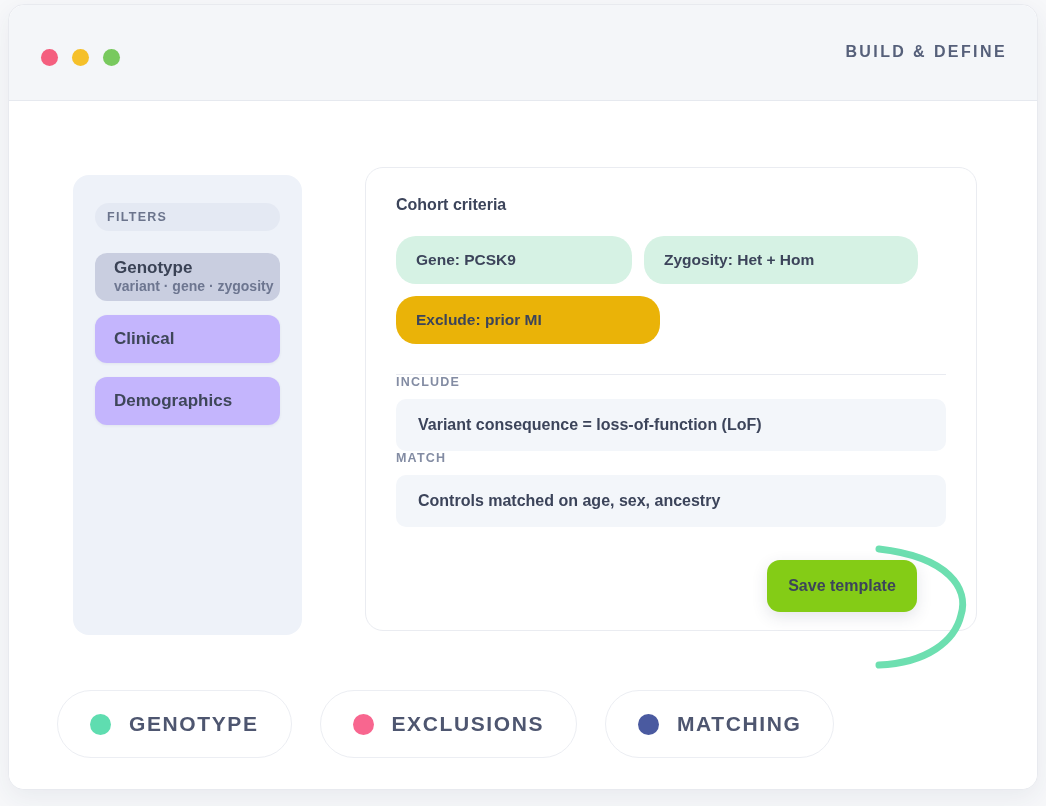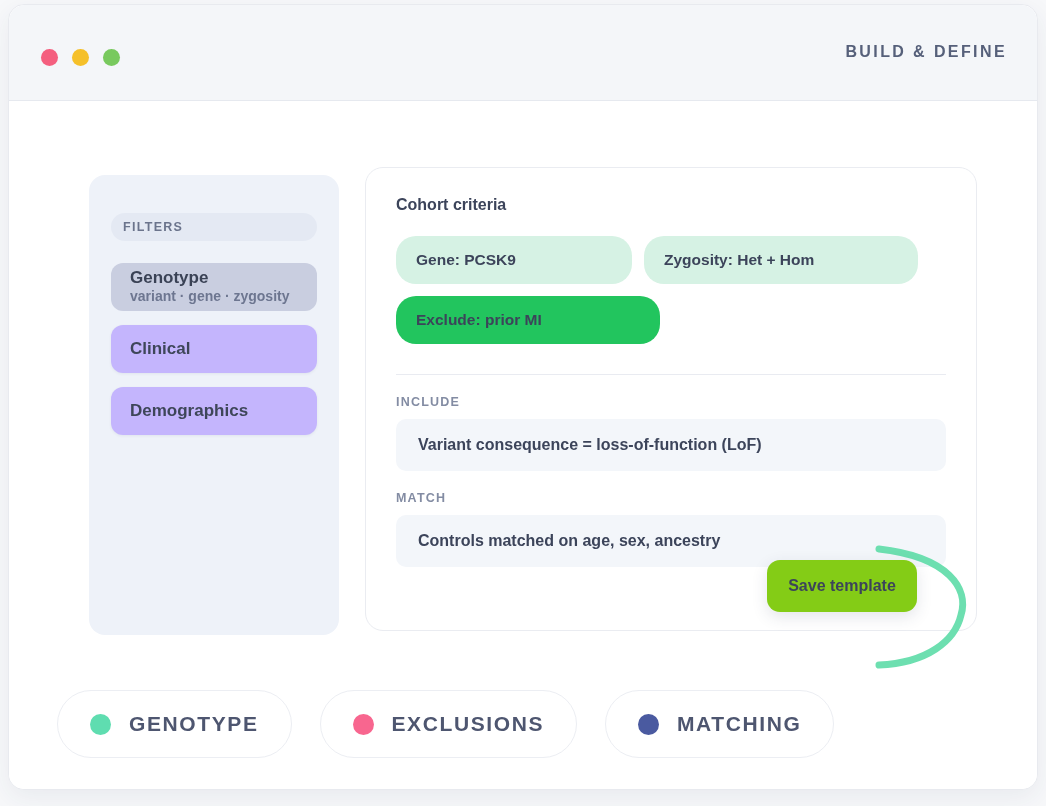--- a/index.html
+++ b/index.html
@@ -57,27 +57,27 @@
   
   .content {
     position: relative;
     height: 690px;
     background: #ffffff;
   }
 
   
   .sidebar {
     position: absolute;
-    left: 80px;
+    left: 64px;
     top: 74px;
-    width: 250px;
+    width: 229px;
     height: 460px;
     background: #eef2f9;
     border-radius: 16px;
-    padding: 38px 22px;
+    padding: 28px 22px;
   }
 
   .filters-pill {
     height: 28px;
     background: #e4e9f3;
     border-radius: 14px;
     display: flex;
     align-items: center;
     padding-left: 12px;
     font-size: 12.5px;
@@ -140,29 +140,28 @@
     height: 48px;
     border-radius: 20px;
     display: flex;
     align-items: center;
     padding: 0 20px;
     font-size: 15.5px;
     font-weight: bold;
     color: #3c445a;
   }
   .chip.green { background: #d6f2e4; }
-  .chip.pink  { background: #22c55e; }
+  .chip.pink  { background: #eab308; }
   .chip.w1 { width: 236px; }
   .chip.w2 { width: 274px; }
   .chip.w3 { width: 264px; }
 
   .divider { margin-top: 30px; height: 1px; background: #e9ebf1; }
 
   .section-label {
-    margin-top: 20px;
     font-size: 12.5px;
     font-weight: bold;
     letter-spacing: 1.2px;
     color: #838ca3;
   }
 
   .row {
     margin-top: 10px;
     height: 52px;
     background: #f3f6fa;

